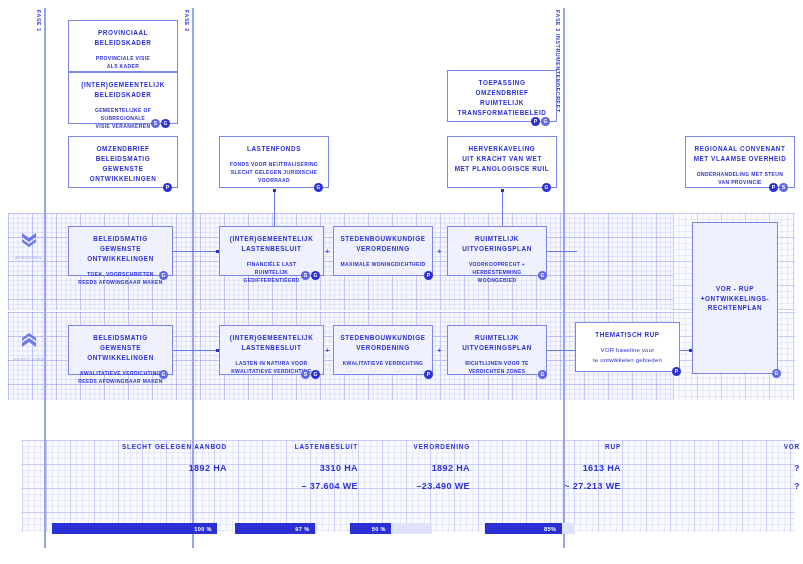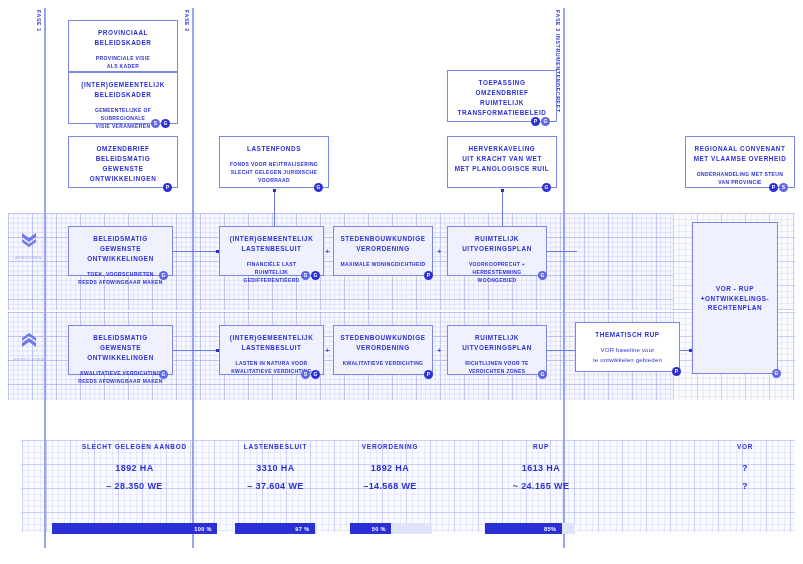--- a/index.html
+++ b/index.html
@@ -95,21 +95,21 @@
   .chev svg{display:block;}
   .chev-label{
     position:absolute;font-size:3.6px;letter-spacing:.7px;font-weight:700;
     color:#aeb5f2;white-space:nowrap;text-transform:uppercase;
   }
 
   
   .stats-band{
     position:absolute;left:0;top:425px;width:803px;height:115px;
   }
-  .stat{position:absolute;text-align:center;}
+  .stat{position:absolute;text-align:right;}
   .stat-head{
     font-size:6.4px;font-weight:700;letter-spacing:.8px;
     color:#2b30d6;text-transform:uppercase;
   }
   .stat-v1,.stat-v2{
     font-size:9px;font-weight:700;letter-spacing:.4px;color:#2b30d6;
   }
   .stat-v1{margin-top:13px;}
   .stat-v2{margin-top:8px;}
   .bar-wrap{
@@ -311,48 +311,47 @@
     <div class="card-title multiline">VOR - RUP<br>+ONTWIKKELINGS-<br>RECHTENPLAN</div>
   </div>
   <div class="badge-row" style="left:772px;top:369px;">
     <div class="badge alt">G</div>
   </div>
 
   <div class="stats-band">
     <div class="stat" style="left:42px;top:18px;width:185px;">
       <div class="stat-head">SLECHT GELEGEN AANBOD</div>
       <div class="stat-v1">1892  HA</div>
-      <div class="stat-v2">– 28.350 WE</div>
     </div>
     <div class="bar-wrap" style="left:52px;top:98px;width:165px;">
       <div class="bar-fill" style="width:100%;">100 %</div>
     </div>
 
     <div class="stat" style="left:193px;top:18px;width:165px;">
       <div class="stat-head">LASTENBESLUIT</div>
       <div class="stat-v1">3310 HA</div>
       <div class="stat-v2">– 37.604 WE</div>
     </div>
     <div class="bar-wrap" style="left:235px;top:98px;width:82px;">
       <div class="bar-fill" style="width:97%;">97 %</div>
     </div>
 
     <div class="stat" style="left:310px;top:18px;width:160px;">
       <div class="stat-head">VERORDENING</div>
       <div class="stat-v1">1892 HA</div>
-      <div class="stat-v2">–14.568 WE</div>
+      <div class="stat-v2">–23.490 WE</div>
     </div>
     <div class="bar-wrap" style="left:350px;top:98px;width:82px;">
       <div class="bar-fill" style="width:50%;">50 %</div>
     </div>
 
     <div class="stat" style="left:450px;top:18px;width:160px;padding-left:11px;">
       <div class="stat-head">RUP</div>
       <div class="stat-v1">1613 HA</div>
-      <div class="stat-v2">~ 24.165 WE</div>
+      <div class="stat-v2">~ 27.213 WE</div>
     </div>
     <div class="bar-wrap" style="left:485px;top:98px;width:90px;">
       <div class="bar-fill" style="width:85%;">85%</div>
     </div>
 
     <div class="stat" style="left:690px;top:18px;width:110px;">
       <div class="stat-head">VOR</div>
       <div class="stat-v1 qmark">?</div>
       <div class="stat-v2 qmark">?</div>
     </div>

